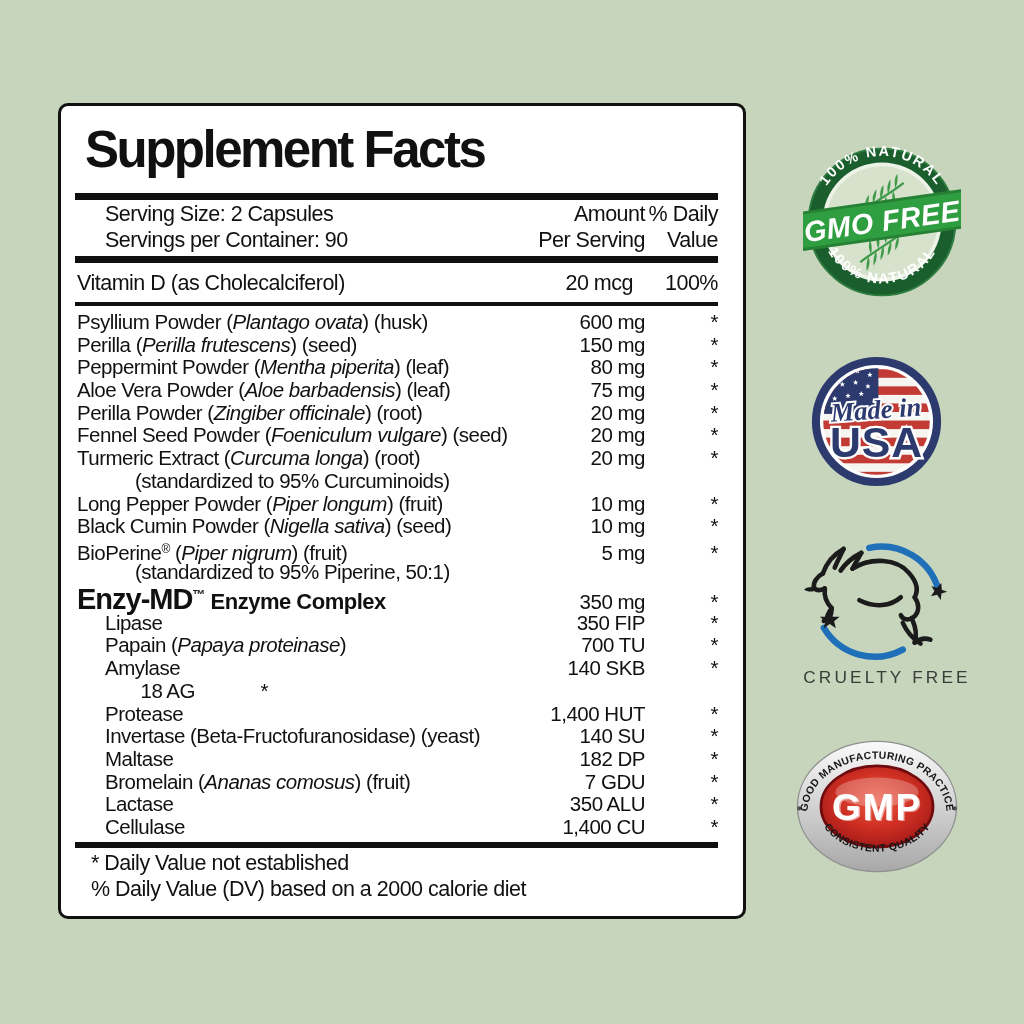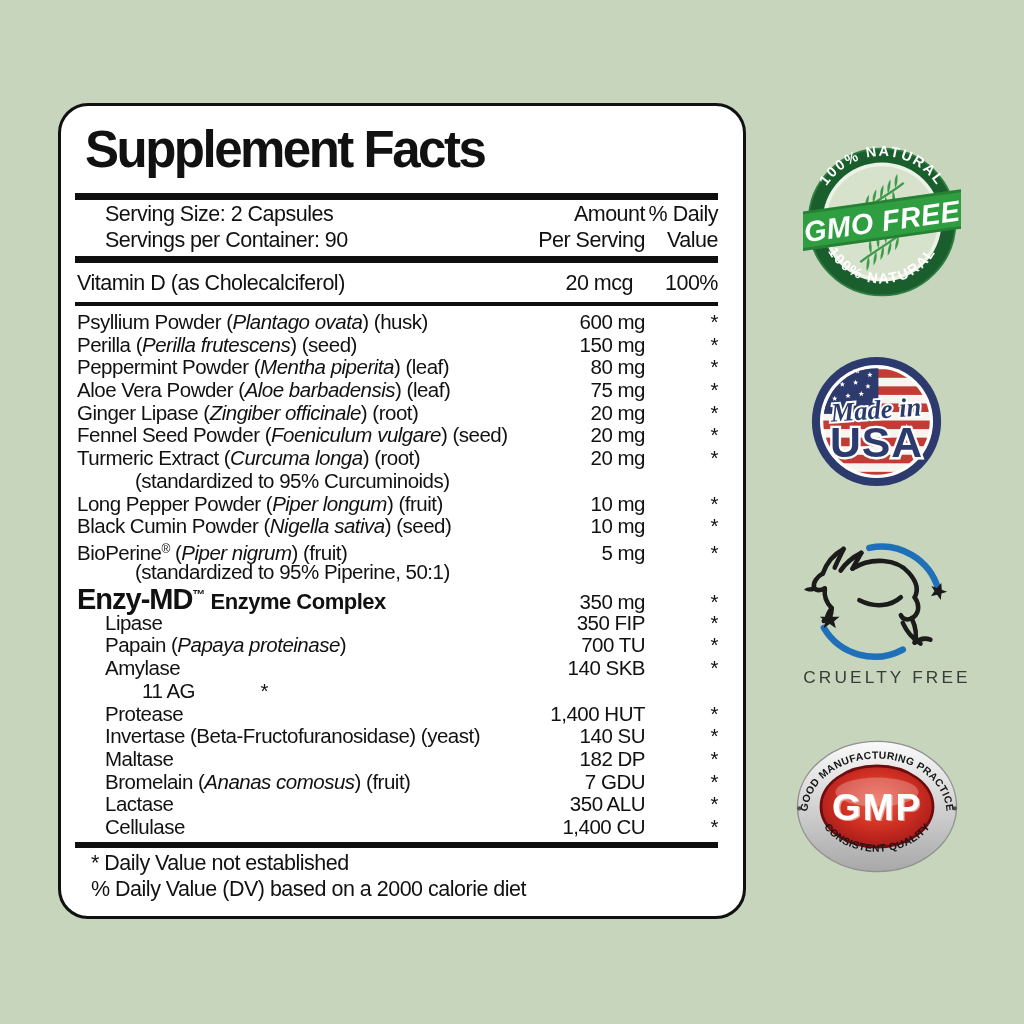--- a/index.html
+++ b/index.html
@@ -8,21 +8,21 @@
     --usa-navy:#2c3a6e; --usa-red:#c23b35;
     --cruelty-blue:#1f70b8; --cruelty-black:#1b1b1b;
     --gmp-red:#c22a20; --gmp-silver:#d9d9d9;
   }
   html,body{margin:0;padding:0;}
   body{width:1024px;height:1024px;position:relative;background:var(--background);
        font-family:"Liberation Sans",sans-serif;color:var(--text);overflow:hidden;}
 
   
   .panel{position:absolute;left:58px;top:103px;width:688px;height:816px;box-sizing:border-box;
-         background:var(--panel-bg);border:3px solid var(--panel-border);border-radius:30px;}
+         background:var(--panel-bg);border:3px solid var(--panel-border);border-radius:10px;}
   .inner{position:absolute;left:14px;top:0;width:643px;height:100%;letter-spacing:-0.5px;}
   .sf-title{position:absolute;top:14px;left:10px;font-size:51px;font-weight:700;letter-spacing:-2.5px;white-space:nowrap;}
   .rule{position:absolute;left:0;width:100%;background:#0f0f0f;}
   .rule.r1{top:87px;height:7px;}
   .rule.r2{top:150px;height:7px;}
   .rule.r3{top:196px;height:4px;}
   .rule.r4{top:736px;height:6px;}
   .serving{position:absolute;top:95px;left:2px;right:0;display:flex;justify-content:space-between;
            font-size:21.5px;line-height:26px;margin-left:28px;}
   .serv-right{display:flex;text-align:right;}
@@ -125,21 +125,21 @@
           <span class="iname"><span>Peppermint Powder (</span><span class="seg-i">Mentha piperita</span><span>) (leaf)</span></span>
           <span class="iamt">80 mg</span>
           <span class="idv">*</span>
         </div>
         <div class="irow">
           <span class="iname"><span>Aloe Vera Powder (</span><span class="seg-i">Aloe barbadensis</span><span>) (leaf)</span></span>
           <span class="iamt">75 mg</span>
           <span class="idv">*</span>
         </div>
         <div class="irow">
-          <span class="iname"><span>Ginger Lipase (</span><span class="seg-i">Zingiber officinale</span><span>) (root)</span></span>
+          <span class="iname"><span>Perilla Powder (</span><span class="seg-i">Zingiber officinale</span><span>) (root)</span></span>
           <span class="iamt">20 mg</span>
           <span class="idv">*</span>
         </div>
         <div class="irow">
           <span class="iname"><span>Fennel Seed Powder (</span><span class="seg-i">Foeniculum vulgare</span><span>) (seed)</span></span>
           <span class="iamt">20 mg</span>
           <span class="idv">*</span>
         </div>
         <div class="irow">
           <span class="iname"><span>Turmeric Extract (</span><span class="seg-i">Curcuma longa</span><span>) (root)</span></span>
@@ -185,21 +185,21 @@
           <span class="iname"><span>Papain (</span><span class="seg-i">Papaya proteinase</span><span>)</span></span>
           <span class="iamt">700 TU</span>
           <span class="idv">*</span>
         </div>
         <div class="irow ind1">
           <span class="iname"><span>Amylase</span></span>
           <span class="iamt">140 SKB</span>
           <span class="idv">*</span>
         </div>
         <div class="irow ind1">
-          <span class="iamt">11 AG</span>
+          <span class="iamt">18 AG</span>
           <span class="idv">*</span>
         </div>
         <div class="irow ind1">
           <span class="iname"><span>Protease</span></span>
           <span class="iamt">1,400 HUT</span>
           <span class="idv">*</span>
         </div>
         <div class="irow ind1">
           <span class="iname"><span>Invertase (Beta-Fructofuranosidase) (yeast)</span></span>
           <span class="iamt">140 SU</span>

